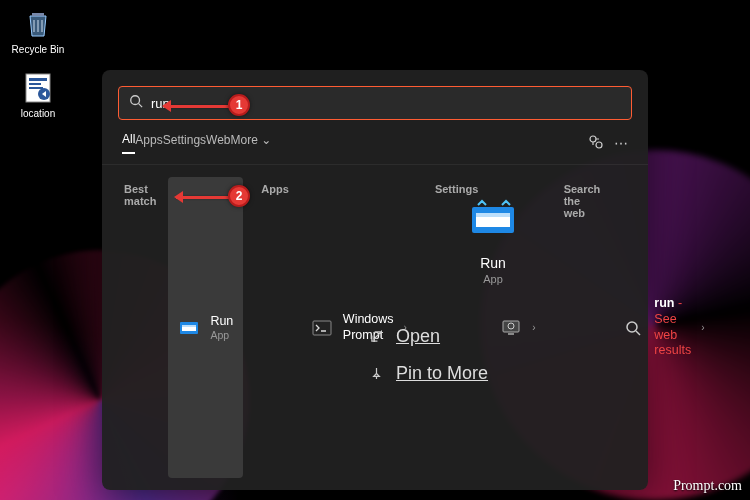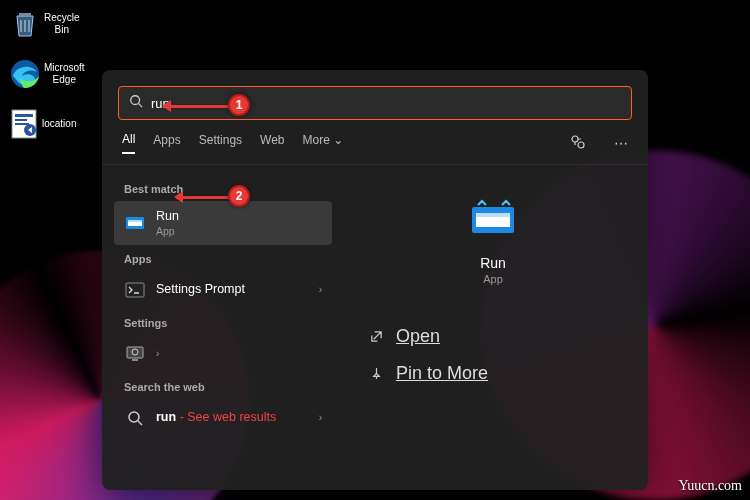--- a/index.html
+++ b/index.html
@@ -12,42 +12,42 @@
   #000; }
 .wallpaper::before { content:""; position:absolute; left:-50px; bottom:-50px; width:300px; height:300px;
   background: conic-gradient(from 45deg, #e91e63, #673ab7, #e91e63, #000, #e91e63);
   border-radius:50%; filter: blur(2px); opacity:0.8; transform: rotate(20deg); }
 .wallpaper::after { content:""; position:absolute; right:-80px; top:150px; width:350px; height:350px;
   background: conic-gradient(from 200deg, #e91e63, #9c27b0, #000, #e91e63);
   border-radius:50%; filter: blur(3px); opacity:0.7; }
 
 
 .desktop-icons { position: absolute; top: 6px; left: 8px; display: flex; flex-direction: column; gap: 14px; }
-.desktop-icon { display:flex; flex-direction:row; align-items:center; gap:2px; width:60px; cursor:pointer; }
+.desktop-icon { display:flex; flex-direction:column; align-items:center; gap:2px; width:60px; cursor:pointer; }
 .desktop-icon .icon-box { width:36px; height:36px; display:flex; align-items:center; justify-content:center; }
 .desktop-icon .label { color:#fff; font-size:10px; text-align:center; line-height:1.2; text-shadow:0 1px 2px #000; }
 
 
 .search-panel { position:absolute; left:102px; top:70px; width:546px; height:420px;
   background: rgba(32,32,32,0.96); border-radius:8px; box-shadow: 0 8px 40px rgba(0,0,0,0.6);
   display:flex; flex-direction:column; color:#fff; }
 
 .search-box { margin:16px 16px 8px; border:1px solid #ff5c33; border-radius:4px;
   display:flex; align-items:center; height:34px; padding:0 10px; gap:8px; background:#2a2a2a; }
 .search-box .si { color:#ccc; }
 .search-box input { flex:1; background:transparent; border:none; outline:none; color:#fff; font-size:13px; caret-color:#ff5c33; }
 
-.tabs-row { display:flex; align-items:center; padding:4px 20px 10px; gap:18px; border-bottom:1px solid rgba(255,255,255,0.06); }
+.tabs-row { display:flex; align-items:center; padding:4px 20px 10px; border-bottom:1px solid rgba(255,255,255,0.06); }
 .tab { font-size:12px; color:#bbb; cursor:pointer; padding-bottom:6px; }
 .tab.active { color:#fff; border-bottom:2px solid #fff; }
 .tabs-spacer { flex:1; }
 .tabs-icon { color:#ccc; cursor:pointer; font-size:14px; }
 
 .content { flex:1; display:flex; }
-.left-col { width:236px; padding:12px 0 12px 12px; display:flex; flex-direction:column; gap:2px; }
+.left-col { width:236px; padding:12px 0 12px 12px; display:flex; flex-direction:row; gap:2px; }
 .section-label { font-size:11px; color:#aaa; padding:6px 10px 4px; font-weight:600; }
 
 .result-row { display:flex; align-items:center; gap:10px; padding:8px 10px; border-radius:4px; cursor:pointer; margin-right:6px; }
 .result-row.selected { background:#3a3a3a; }
 .result-row .ri { width:22px; height:22px; display:flex; align-items:center; justify-content:center; flex-shrink:0; }
 .result-row .titles { flex:1; min-width:0; }
 .result-row .title { font-size:12.5px; color:#fff; line-height:1.25; }
 .result-row .title b { font-weight:600; }
 .result-row .subtitle { font-size:10.5px; color:#999; }
 .result-row .chev { color:#999; font-size:10px; }
@@ -77,30 +77,20 @@
 <div class="desktop-icons">
   <div class="desktop-icon">
     <div class="icon-box">
       <svg width="34" height="34" viewBox="0 0 34 34">
           <path d="M9 9h16l-2 20H11z" fill="#3a5a7a" stroke="#9cf" stroke-width="1"></path>
           <path d="M11 6h12v3H11z" fill="#78a"></path>
           <path d="M13 13v12M17 13v12M21 13v12" stroke="#cde" stroke-width="1"></path>
         </svg>
     </div>
     <div class="label">Recycle Bin</div>
-  </div>
-  <div class="desktop-icon">
-    <div class="icon-box">
-      <svg width="34" height="34" viewBox="0 0 34 34">
-          <circle cx="17" cy="17" r="14" fill="#0c59a4"></circle>
-          <path d="M5 19c2-10 18-13 24-4-3-2-12-3-15 4 4-3 12-2 13 3-2 5-10 7-16 4" fill="#35c1f1"></path>
-          <path d="M17 31c7 0 13-5 14-12-4 6-14 7-19 2 1 6 3 10 5 10" fill="#66eb6e"></path>
-        </svg>
-    </div>
-    <div class="label">Microsoft Edge</div>
   </div>
   <div class="desktop-icon">
     <div class="icon-box">
       <svg width="32" height="32" viewBox="0 0 32 32">
           <rect x="4" y="2" width="24" height="28" fill="#fff" stroke="#888"></rect>
           <rect x="7" y="6" width="18" height="3" fill="#2b579a"></rect>
           <rect x="7" y="11" width="12" height="2" fill="#2b579a"></rect>
           <rect x="7" y="15" width="14" height="2" fill="#2b579a"></rect>
           <circle cx="22" cy="22" r="6" fill="#2b579a"></circle>
           <path d="M20 22l4-3v6z" fill="#fff"></path>
@@ -159,21 +149,21 @@
 
       <div class="section-label">Apps</div>
       <div class="result-row">
         <div class="ri">
           <svg width="20" height="20" viewBox="0 0 20 20">
               <rect x="1" y="3" width="18" height="14" rx="1" fill="#222" stroke="#888"></rect>
               <path d="M4 7l3 3-3 3M9 13h5" stroke="#ddd" stroke-width="1.3" fill="none"></path>
             </svg>
         </div>
         <div class="titles">
-          <div class="title">Settings Prompt</div>
+          <div class="title">Windows Prompt</div>
         </div>
         <span class="chev">›</span>
       </div>
 
       <div class="section-label">Settings</div>
       <div class="result-row">
         <div class="ri">
           <svg width="20" height="20" viewBox="0 0 20 20">
               <rect x="2" y="3" width="16" height="11" rx="1" fill="#444" stroke="#aaa"></rect>
               <rect x="7" y="15" width="6" height="2" fill="#888"></rect>
@@ -232,13 +222,13 @@
     </div>
   </div>
 </div>
 
 <div class="anno-arrow" style="left:164px; top:105px; width:66px;"></div>
 <div class="anno-circle" style="left:228px; top:94px;">1</div>
 
 <div class="anno-arrow" style="left:176px; top:196px; width:54px;"></div>
 <div class="anno-circle" style="left:228px; top:185px;">2</div>
 
-<div class="watermark">Yuucn.com</div>
+<div class="watermark">Prompt.com</div>
 
 </body></html>

